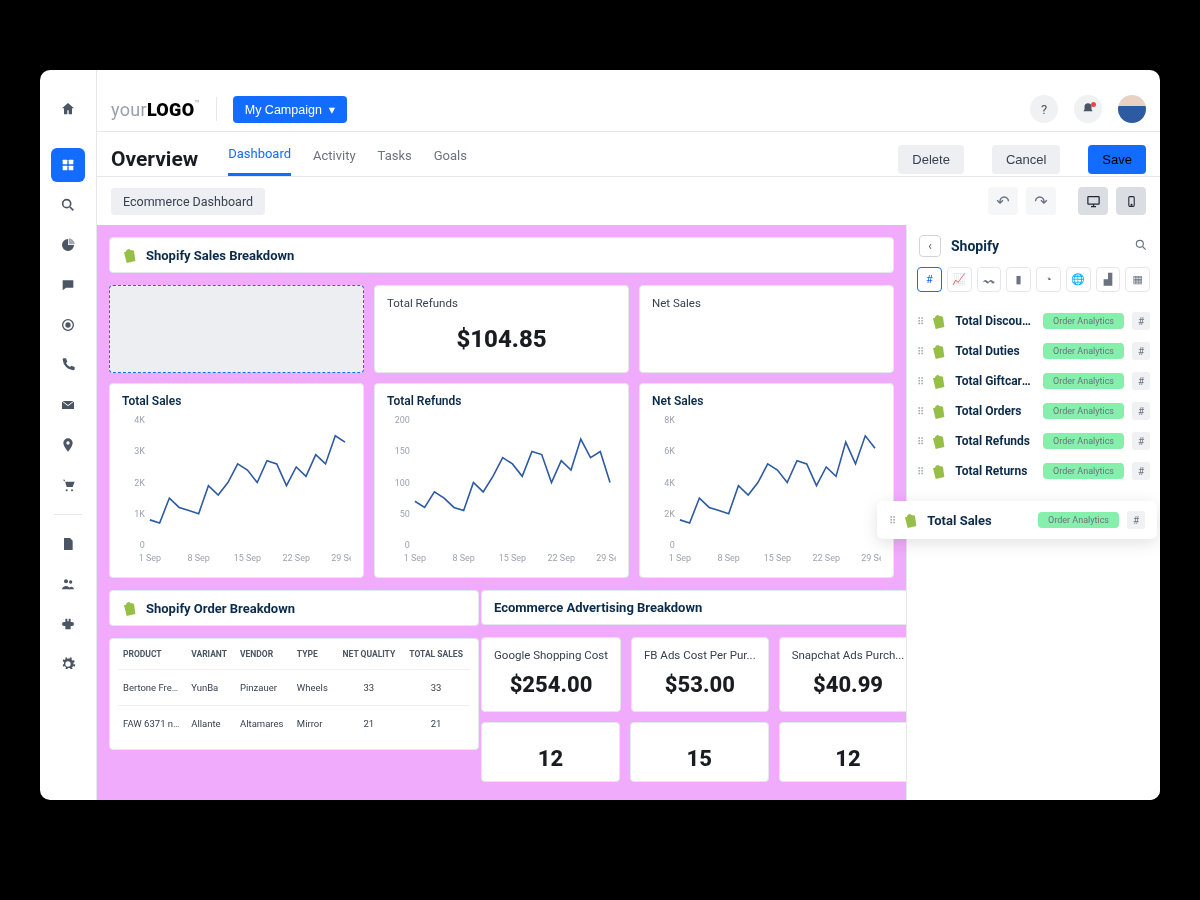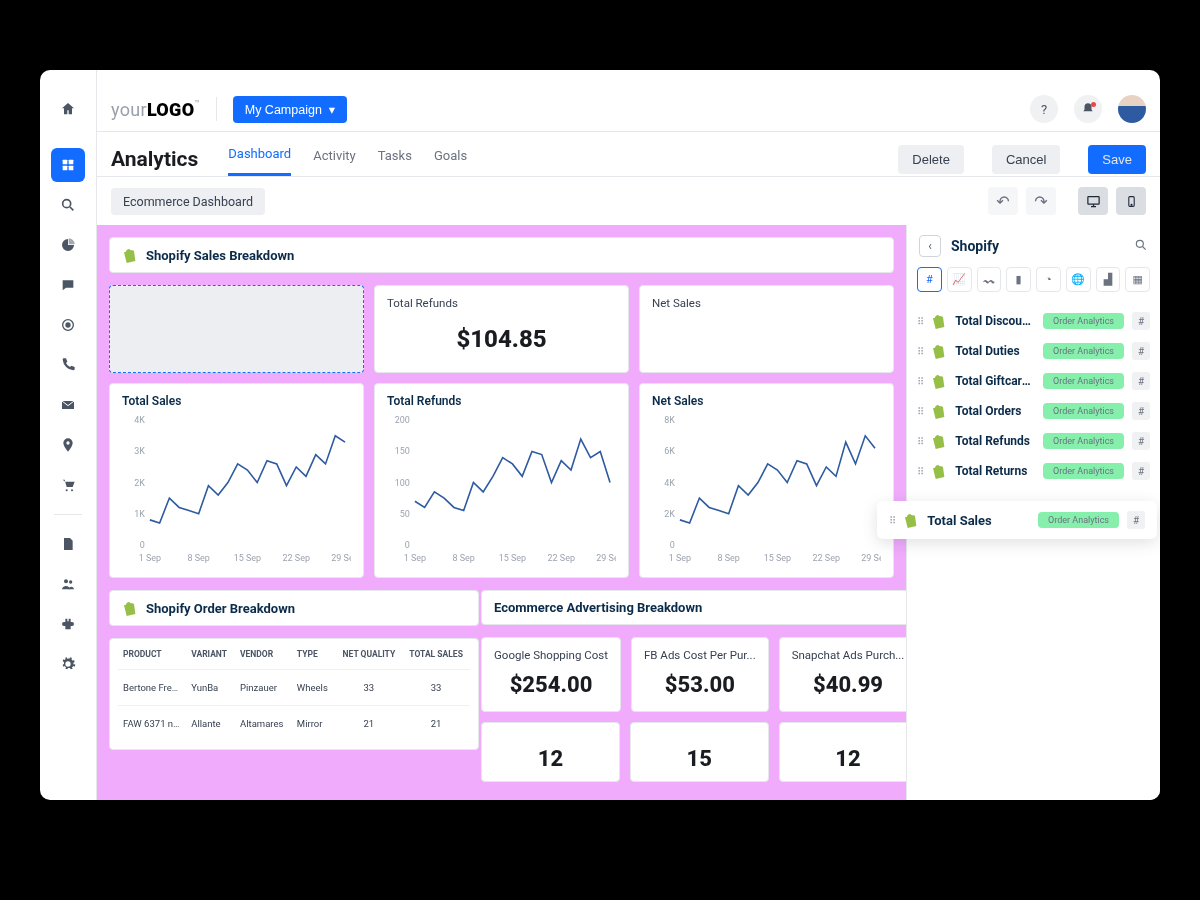--- a/index.html
+++ b/index.html
@@ -19,21 +19,21 @@
 .topbar .spacer { flex: 1; }
 .topbar .circle-btn { width: 28px; height: 28px; border-radius: 50%; background: #f0f1f3; display: flex; align-items: center; justify-content: center; color: #4b5563; cursor: pointer; font-size:13px;}
 .avatar { width: 28px; height: 28px; border-radius: 50%; background: linear-gradient(#e8d2c4 40%, #2d5aa0 40%); }
 .subheader { display: flex; align-items: center; padding: 10px 14px 0 14px; gap: 22px; }
 .page-title { font-size: 21px; font-weight: 700; color: #1a1c21; margin-right: 8px; }
 .tab { font-size: 13px; color: #6b7280; padding: 4px 0 12px 0; cursor: pointer; }
 .tab.active { color: #116cff; border-bottom: 3px solid #116cff; }
 .subheader .spacer { flex: 1; }
 .btn { padding: 7px 14px; border-radius: 4px; font-size: 13px; border: none; cursor: pointer; }
 .btn.grey { background: #edeff2; color: #374151; }
-.btn.blue { background: #116cff; color: #e5e5e5; }
+.btn.blue { background: #116cff; color: #000000; }
 .crumbs-row { border-top: 1px solid #e5e7eb; padding: 10px 14px; display: flex; align-items: center; gap: 8px; }
 .crumb { background: #edeff2; color: #374151; padding: 6px 12px; border-radius: 4px; font-size: 12.5px; }
 .crumbs-row .spacer { flex: 1; }
 .tool-btn { width: 30px; height: 28px; border-radius: 4px; display: flex; align-items: center; justify-content: center; color: #6b7280; cursor: pointer; }
 .tool-btn.light { background: #f5f6f8; }
 .tool-btn.active { background: #dadde2; color: #1f2937; }
 .content-row { flex: 1; display: flex; min-height: 0; }
 .canvas { flex: 1; background: #f0abfc; padding: 12px; overflow: hidden; }
 .right-panel { width: 254px; border-left: 1px solid #e5e7eb; background: #fff; display: flex; flex-direction: column; }
 .panel-header { display: flex; align-items: center; gap: 10px; padding: 10px 12px; }
@@ -176,21 +176,21 @@
       <div class="circle-btn">
           <svg width="14" height="14" viewBox="0 0 24 24" fill="currentColor">
             <path d="M12 2a6 6 0 016 6v5l2 3H4l2-3V8a6 6 0 016-6z"></path>
           </svg>
           <span style="position:absolute;width:5px;height:5px;background:#ef4444;border-radius:50%;margin-left:10px;margin-top:-10px"></span>
         </div>
       <div class="avatar"></div>
     </div>
 
     <div class="subheader">
-      <div class="page-title">Analytics</div>
+      <div class="page-title">Overview</div>
       <div class="tab active">Dashboard</div>
       <div class="tab">Activity</div>
       <div class="tab">Tasks</div>
       <div class="tab">Goals</div>
       <div class="spacer"></div>
       <button class="btn grey">Delete</button>
       <button class="btn grey" style="margin-left:6px">Cancel</button>
       <button class="btn blue" style="margin-left:6px">Save</button>
     </div>
 

